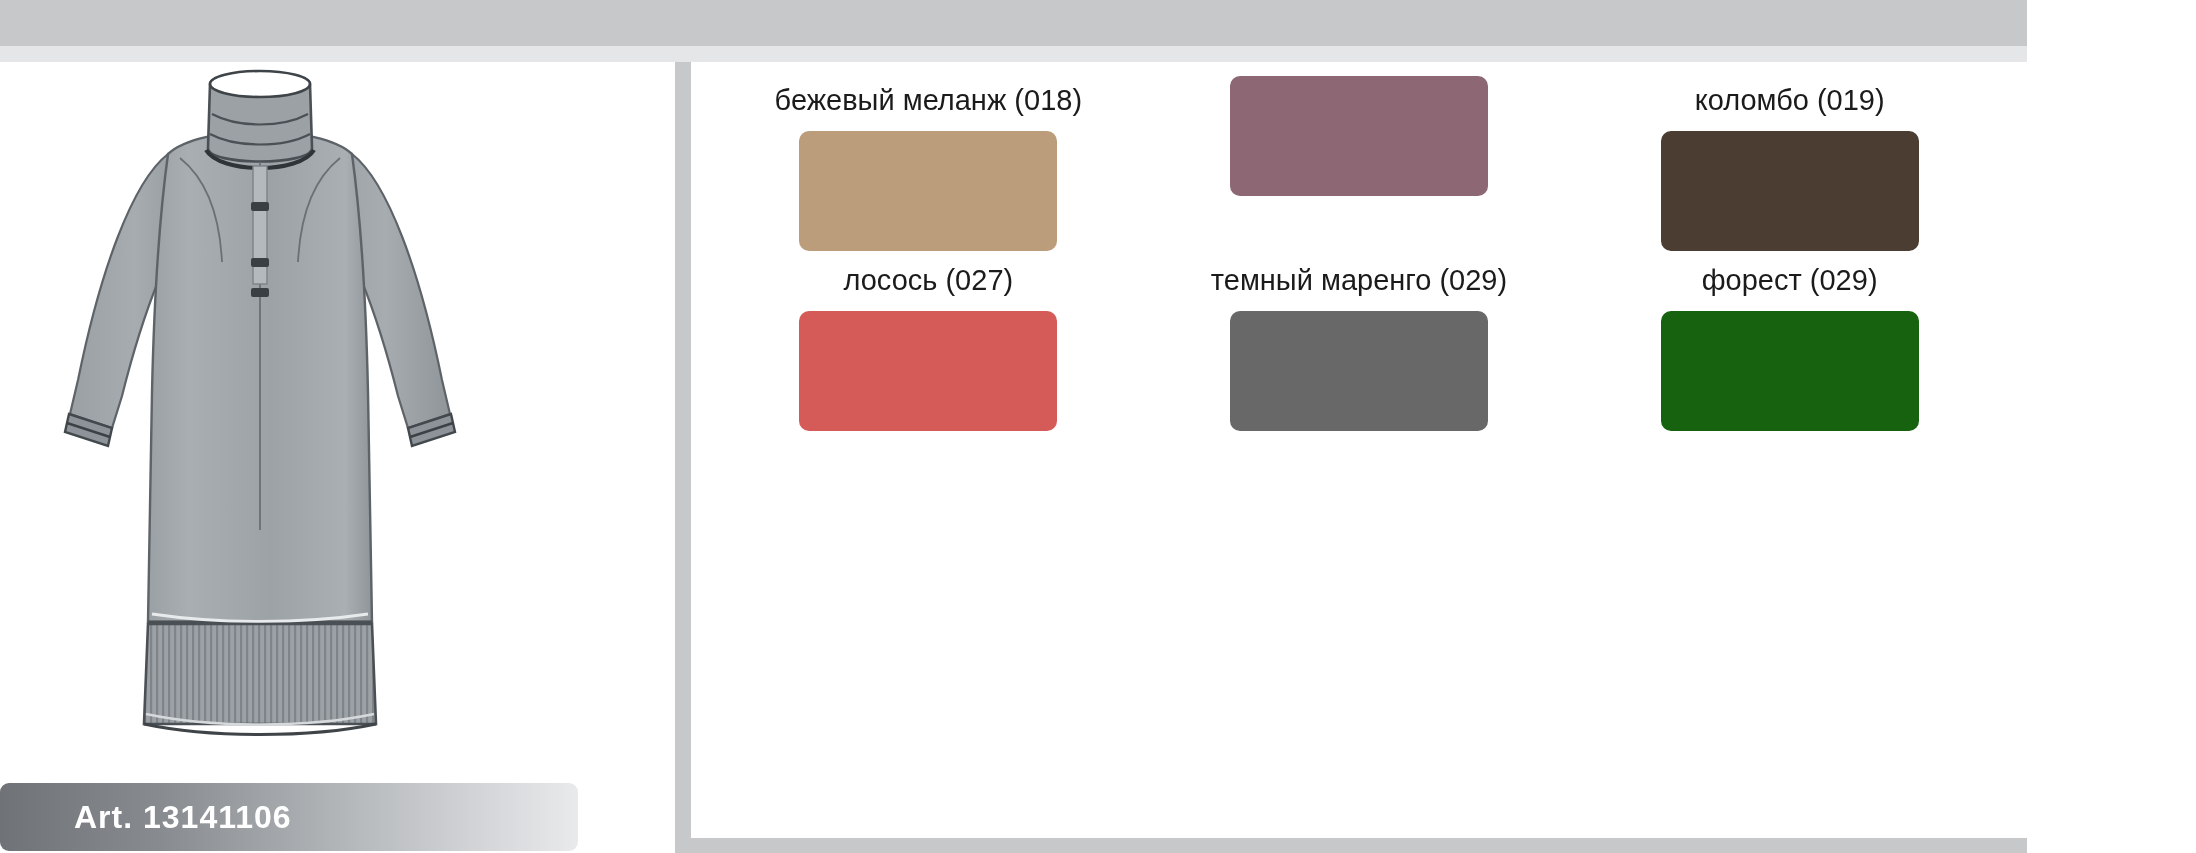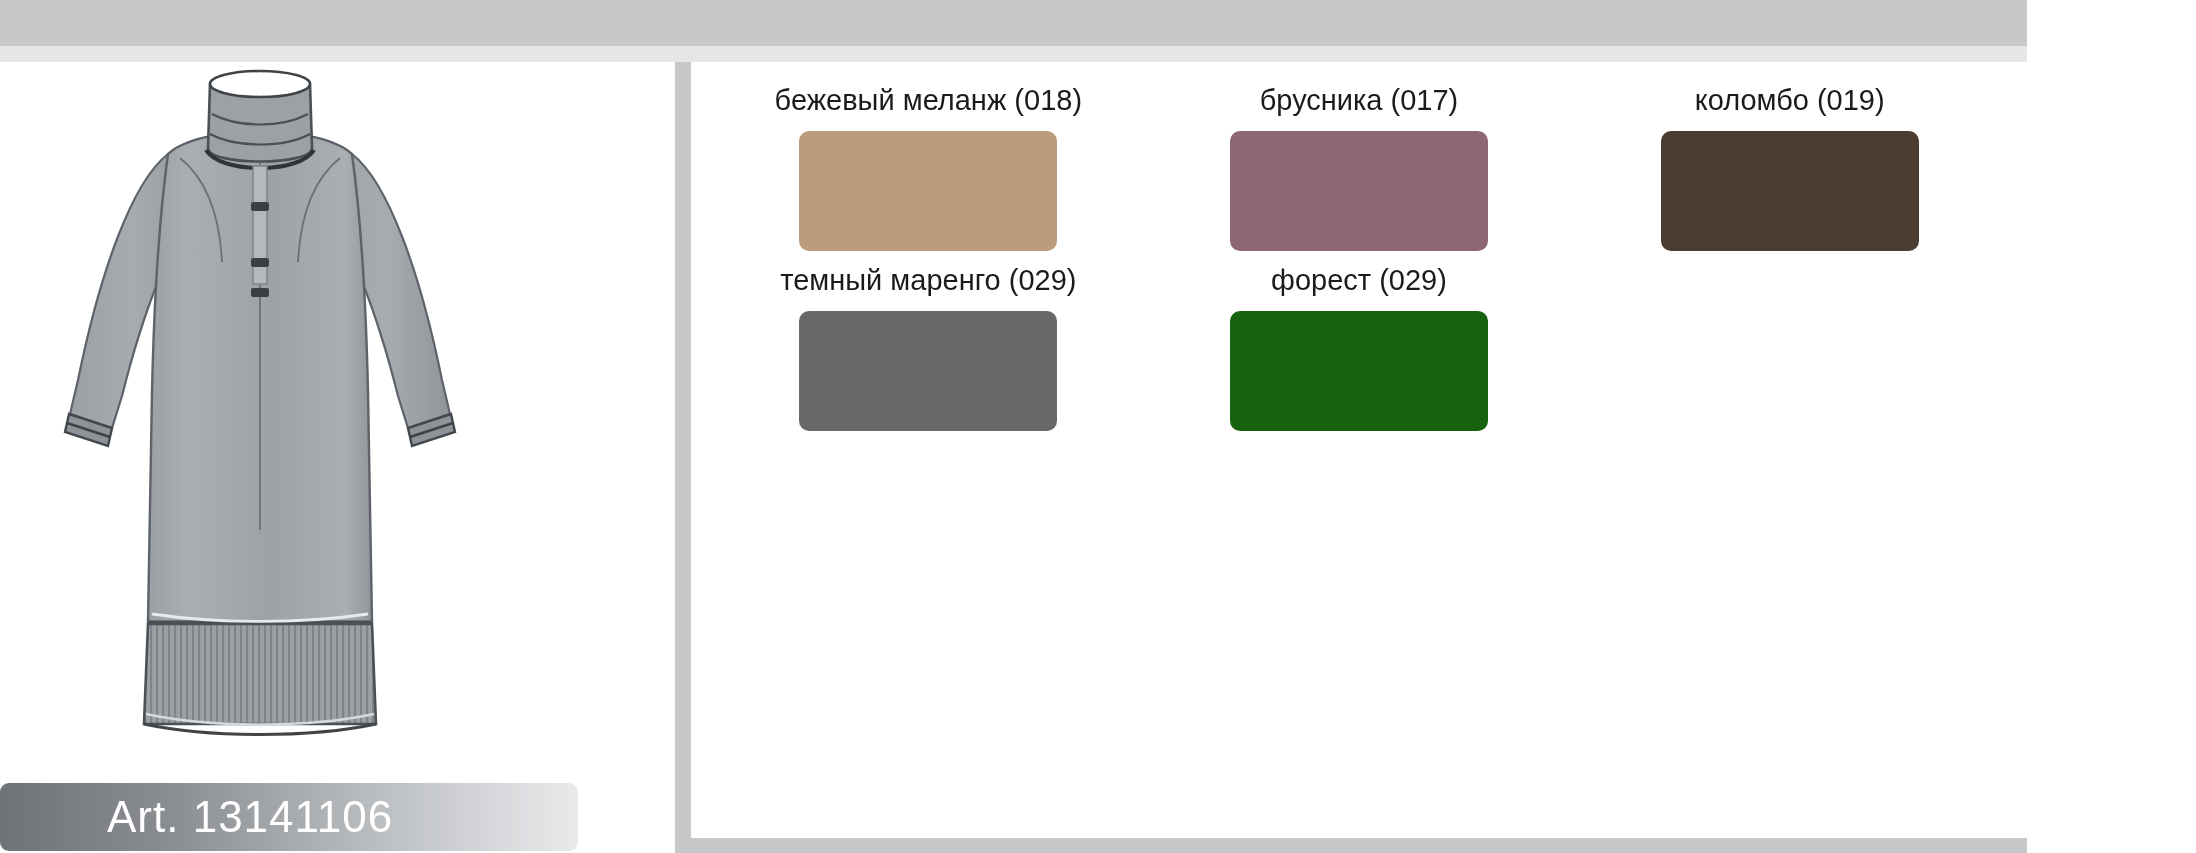--- a/index.html
+++ b/index.html
@@ -55,24 +55,25 @@
     bottom: 2px;
     width: 578px;
     height: 68px;
     border-radius: 9px;
     background: linear-gradient(to right, #6f7276 0%, #888b8f 28%, #b7babd 62%, #e9eaec 100%);
     display: flex;
     align-items: center;
   }
   .art-label-text {
     color: #ffffff;
-    font-size: 44px;
+    font-size: 32px;
     letter-spacing: 1px;
-    padding-left: 107px;
+    padding-left: 74px;
     font-family: "Liberation Sans", sans-serif;
+    font-weight: bold;
   }
 
   
   .divider {
     position: absolute;
     left: 675px; top: 62px;
     width: 16px;
     height: 791px;
     background: #c6c8ca;
   }
@@ -219,30 +220,33 @@
 
   <div class="color-panel">
     <div class="color-grid">
 
       <div class="color-cell">
         <div class="color-name">бежевый меланж (018)</div>
         <div class="color-swatch" style="background-color: rgb(188, 157, 123);"></div>
       </div>
 
       <div class="color-cell">
-        <div class="color-name">брусника (017)</div>
         <div class="color-swatch" style="background-color: rgb(142, 103, 116);"></div>
       </div>
 
 
       <div class="color-cell">
         <div class="color-name">коломбо (019)</div>
         <div class="color-swatch" style="background-color: rgb(75, 61, 50);"></div>
       </div>
 
+      <div class="color-cell">
+        <div class="color-name">лосось (027)</div>
+        <div class="color-swatch" style="background-color: rgb(213, 91, 88);"></div>
+      </div>
 
 
 
       <div class="color-cell">
         <div class="color-name">темный маренго (029)</div>
         <div class="color-swatch" style="background-color: rgb(104, 104, 104);"></div>
       </div>
 
       <div class="color-cell">
         <div class="color-name">форест (029)</div>

